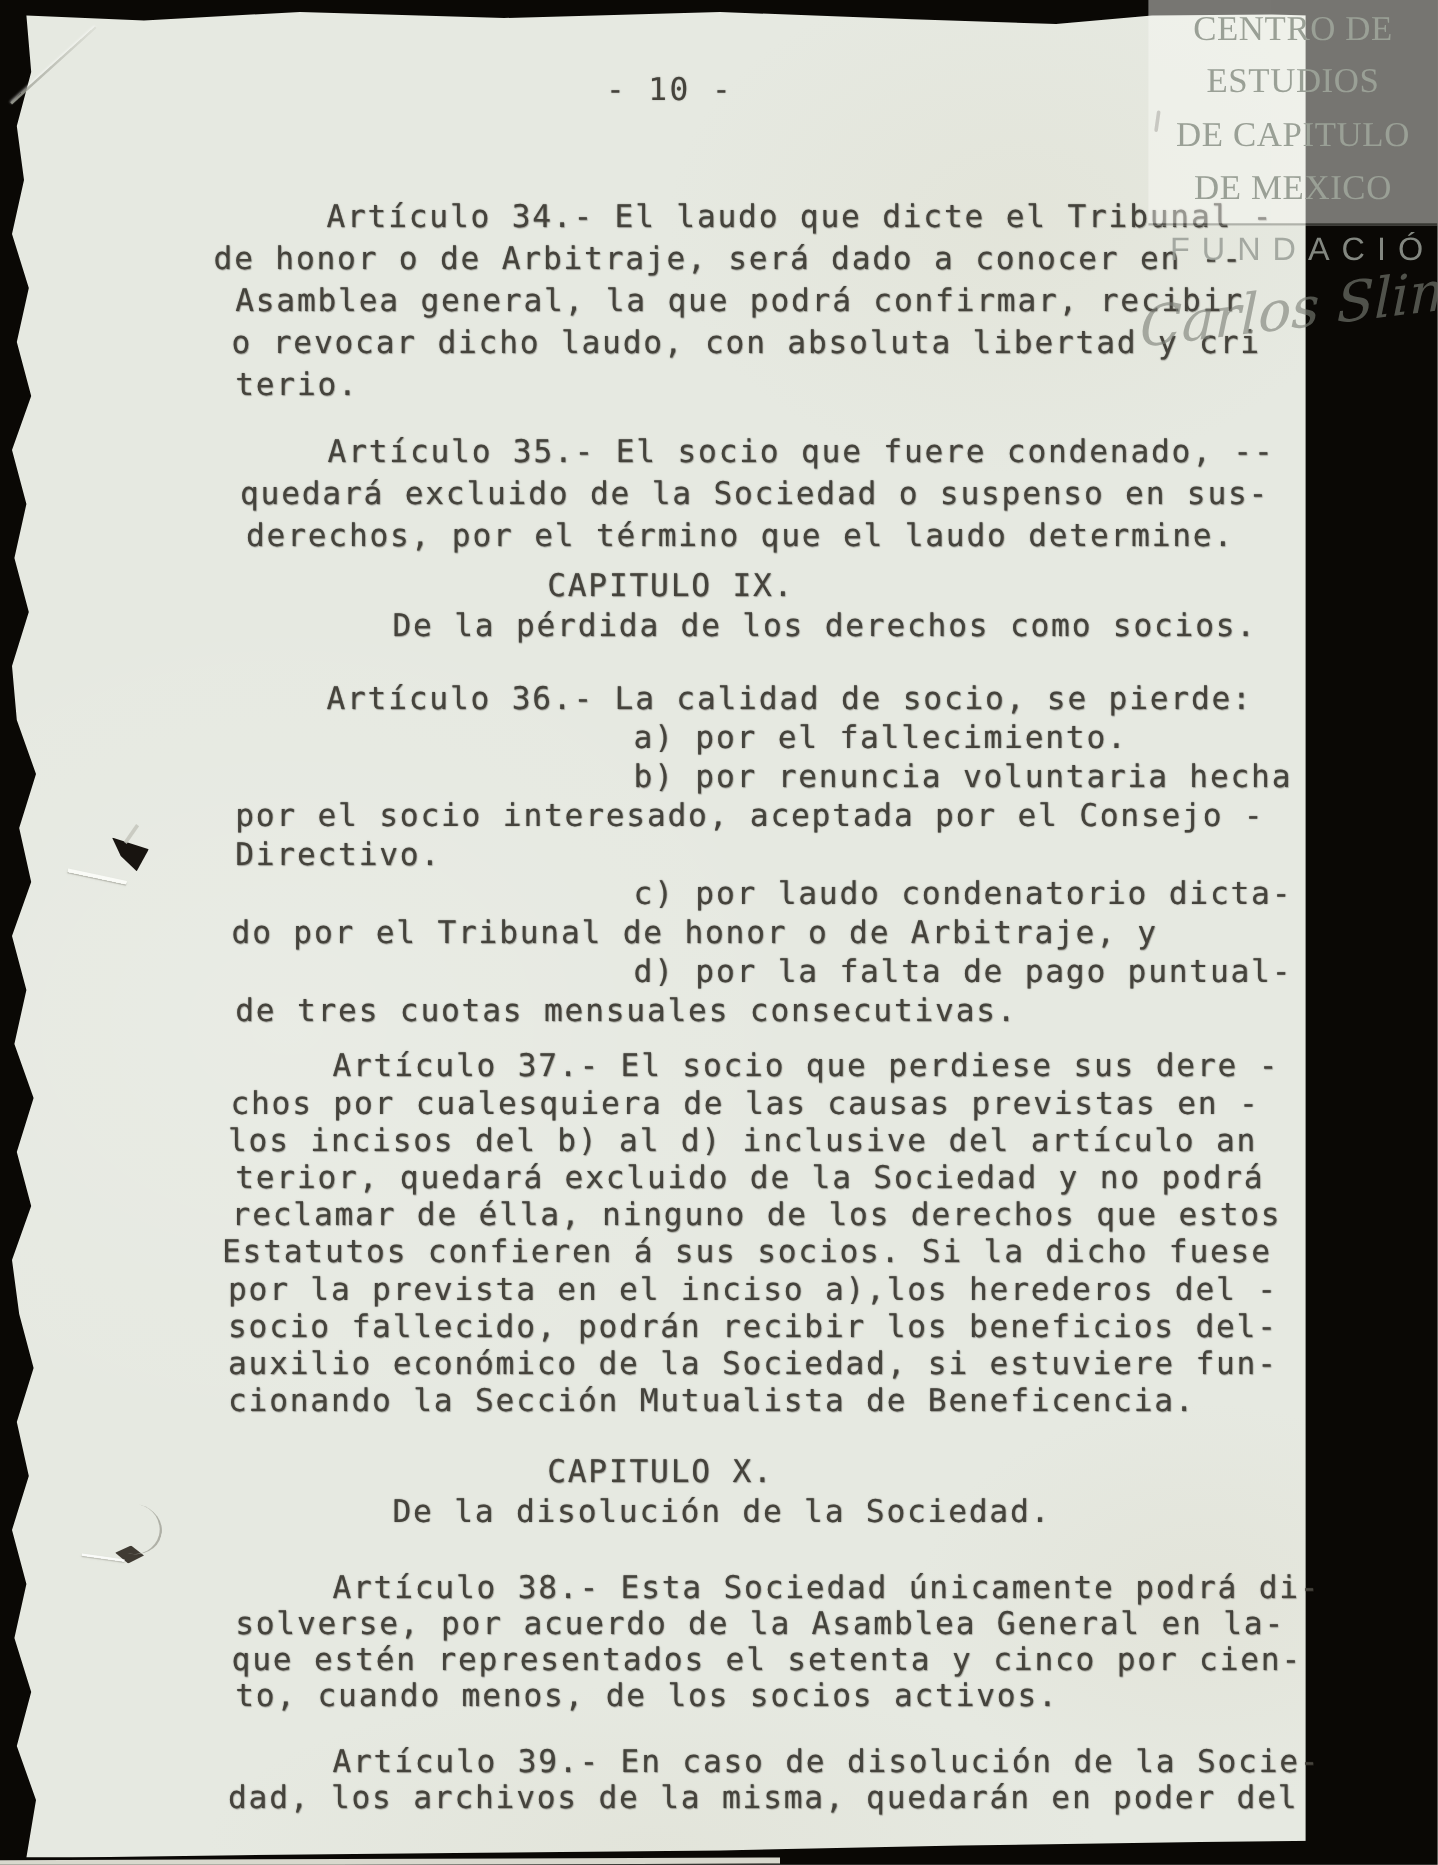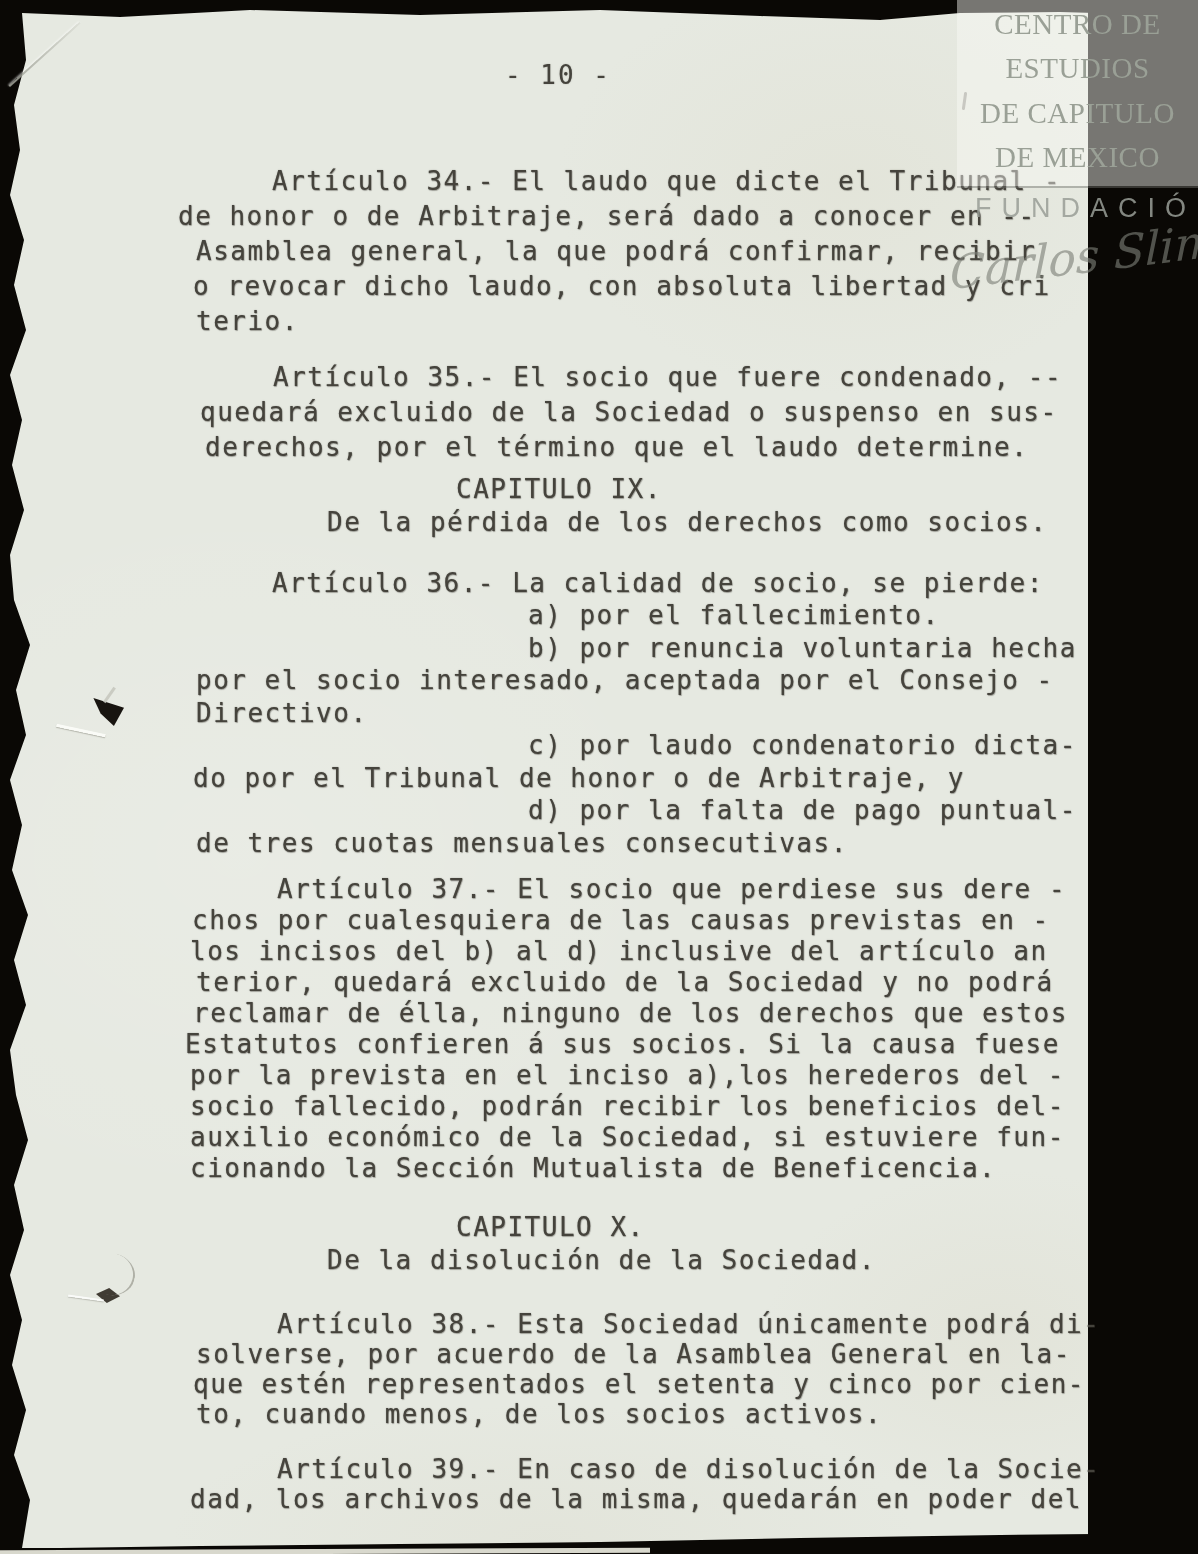--- a/index.html
+++ b/index.html
@@ -156,21 +156,21 @@
       <div class="typed-line" style="left: 196px; top: 698px;">Directivo.</div>
       <div class="typed-line" style="left: 528px; top: 730px;">c) por laudo condenatorio dicta-</div>
       <div class="typed-line" style="left: 193px; top: 763px;">do por el Tribunal de honor o de Arbitraje, y</div>
       <div class="typed-line" style="left: 528px; top: 795px;">d) por la falta de pago puntual-</div>
       <div class="typed-line" style="left: 196px; top: 828px;">de tres cuotas mensuales consecutivas.</div>
       <div class="typed-line" style="left: 277px; top: 874px;">Artículo 37.- El socio que perdiese sus dere -</div>
       <div class="typed-line" style="left: 192px; top: 905px;">chos por cualesquiera de las causas previstas en -</div>
       <div class="typed-line" style="left: 190px; top: 936px;">los incisos del b) al d) inclusive del artículo an</div>
       <div class="typed-line" style="left: 196px; top: 967px;">terior, quedará excluido de la Sociedad y no podrá</div>
       <div class="typed-line" style="left: 193px; top: 998px;">reclamar de élla, ninguno de los derechos que estos</div>
-      <div class="typed-line" style="left: 185px; top: 1029px;">Estatutos confieren á sus socios. Si la causa fuese</div>
+      <div class="typed-line" style="left: 185px; top: 1029px;">Estatutos confieren á sus socios. Si la dicho fuese</div>
       <div class="typed-line" style="left: 190px; top: 1060px;">por la prevista en el inciso a),los herederos del -</div>
       <div class="typed-line" style="left: 190px; top: 1091px;">socio fallecido, podrán recibir los beneficios del-</div>
       <div class="typed-line" style="left: 190px; top: 1122px;">auxilio económico de la Sociedad, si estuviere fun-</div>
       <div class="typed-line" style="left: 190px; top: 1153px;">cionando la Sección Mutualista de Beneficencia.</div>
       <div class="typed-line" style="left: 456px; top: 1212px;">CAPITULO X.</div>
       <div class="typed-line" style="left: 327px; top: 1245px;">De la disolución de la Sociedad.</div>
       <div class="typed-line" style="left: 277px; top: 1309px;">Artículo 38.- Esta Sociedad únicamente podrá di-</div>
       <div class="typed-line" style="left: 196px; top: 1339px;">solverse, por acuerdo de la Asamblea General en la-</div>
       <div class="typed-line" style="left: 193px; top: 1369px;">que estén representados el setenta y cinco por cien-</div>
       <div class="typed-line" style="left: 196px; top: 1399px;">to, cuando menos, de los socios activos.</div>

